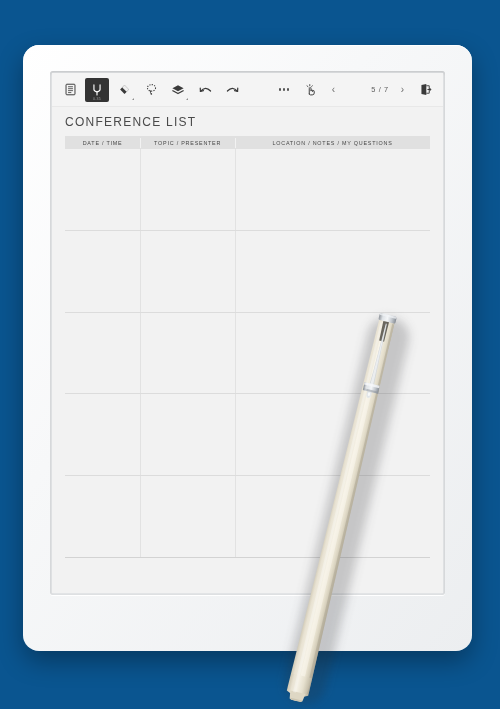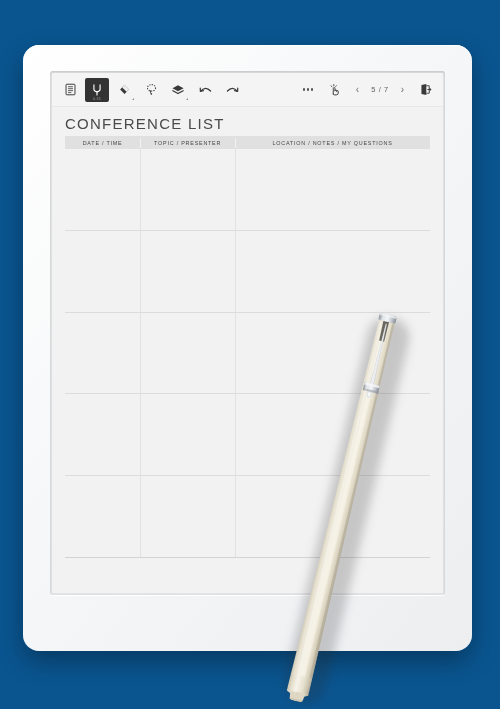--- a/index.html
+++ b/index.html
@@ -99,34 +99,35 @@
     font-size: 10px;
     line-height: 1;
   }
   #page-indicator {
     font-size: 7.4px;
     color: #5d5d5d;
     letter-spacing: .6px;
     min-width: 24px;
     text-align: center;
     white-space: nowrap;
+    margin-left: 24px;
   }
 
   
   #page {
     position: absolute;
     left: 0; top: 34px;
     width: 391px; height: 486px;
     background: #f2f2f2;
   }
 
   #page-title {
     position: absolute;
     left: 13px; top: 8px;
-    font-size: 15px;
+    font-size: 12px;
     letter-spacing: 1.25px;
     color: #4a4a4a;
     font-weight: 400;
     white-space: nowrap;
   }
 
   #table {
     position: absolute;
     left: 13px; top: 29px;
     width: 365px; height: 422px;

